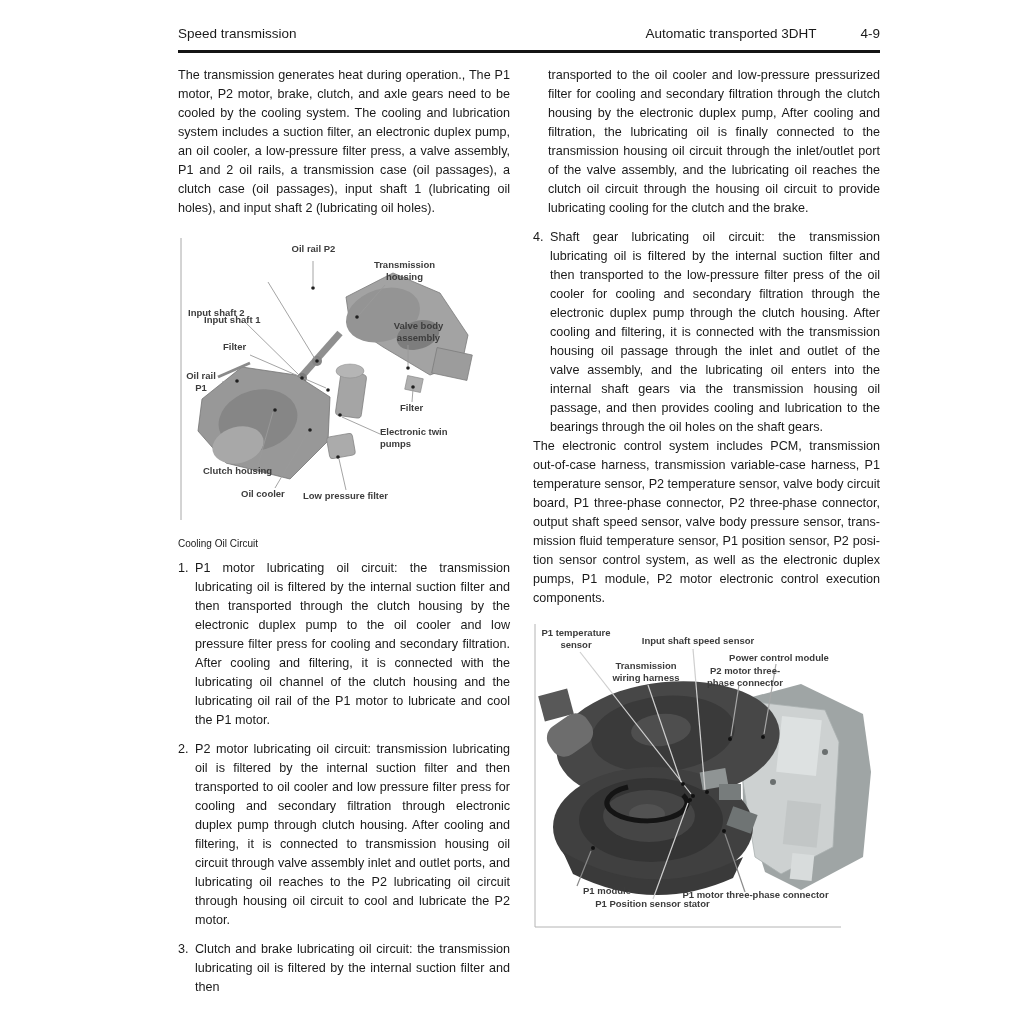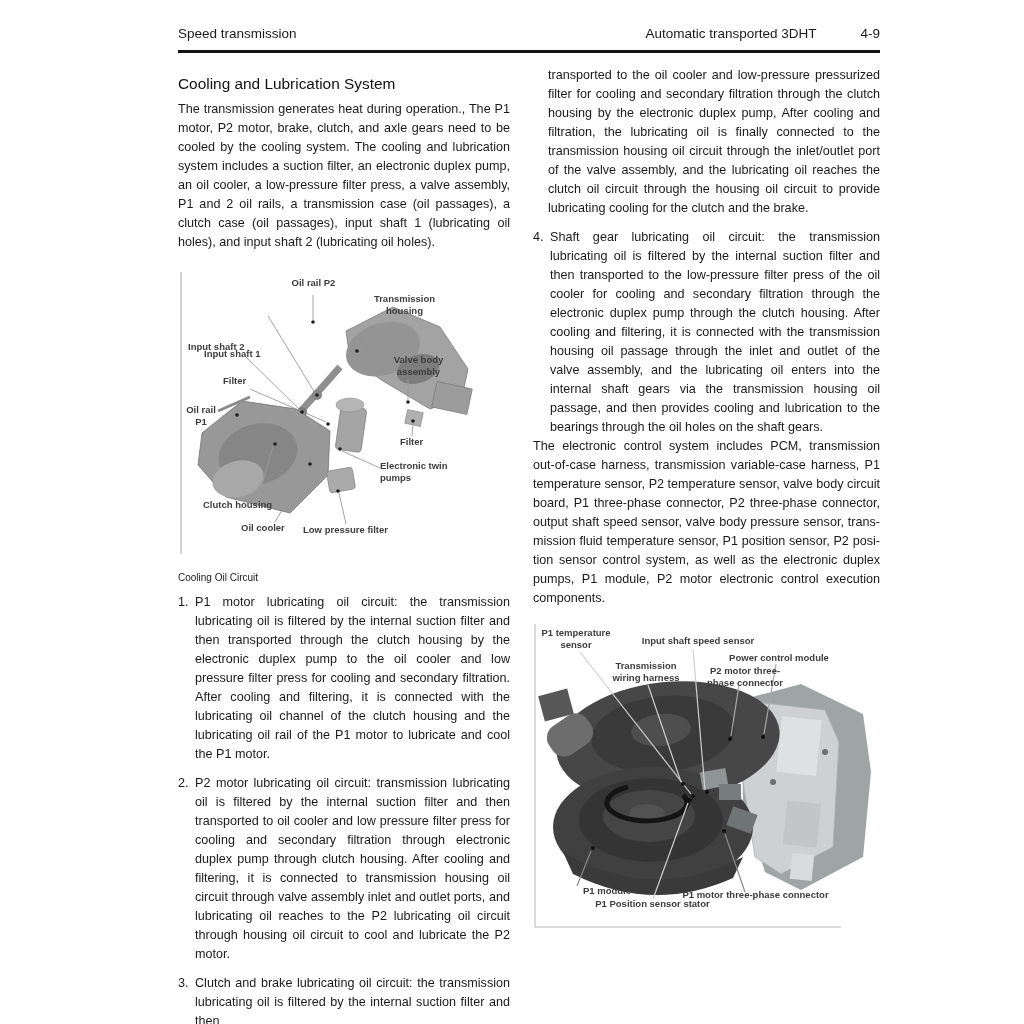--- a/index.html
+++ b/index.html
@@ -37,21 +37,20 @@
       <span class="hdr-right">
         <span>Automatic transported 3DHT</span>
         <span>4-9</span>
       </span>
     </div>
     <div class="rule"></div>
 
     <div class="columns">
 
       <div class="col-l">
-        <h2 class="sect">Cooling and Lubrication System</h2>
         <p class="body">The transmission generates heat during operation., The P1 motor, P2 motor, brake, clutch, and axle gears need to be cooled by the cooling system. The cooling and lubrication sys­tem includes a suction filter, an electronic duplex pump, an oil cooler, a low-pressure filter press, a valve assembly, P1 and 2 oil rails, a transmission case (oil passages), a clutch case (oil passages), input shaft 1 (lubricating oil holes), and input shaft 2 (lubricating oil holes).</p>
 
         <figure class="fig fig1">
           <svg width="332" height="288" viewBox="0 0 332 288">
             <g>
               <line x1="3" y1="3" x2="3" y2="285" stroke="#a8a8a8" stroke-width="1"></line>
             </g>
             <g>
 
               <polygon points="168,62 215,38 262,58 290,100 284,128 252,140 205,112 172,90" fill="#a3a3a3" stroke="#7a7a7a" stroke-width="0.8"></polygon>

